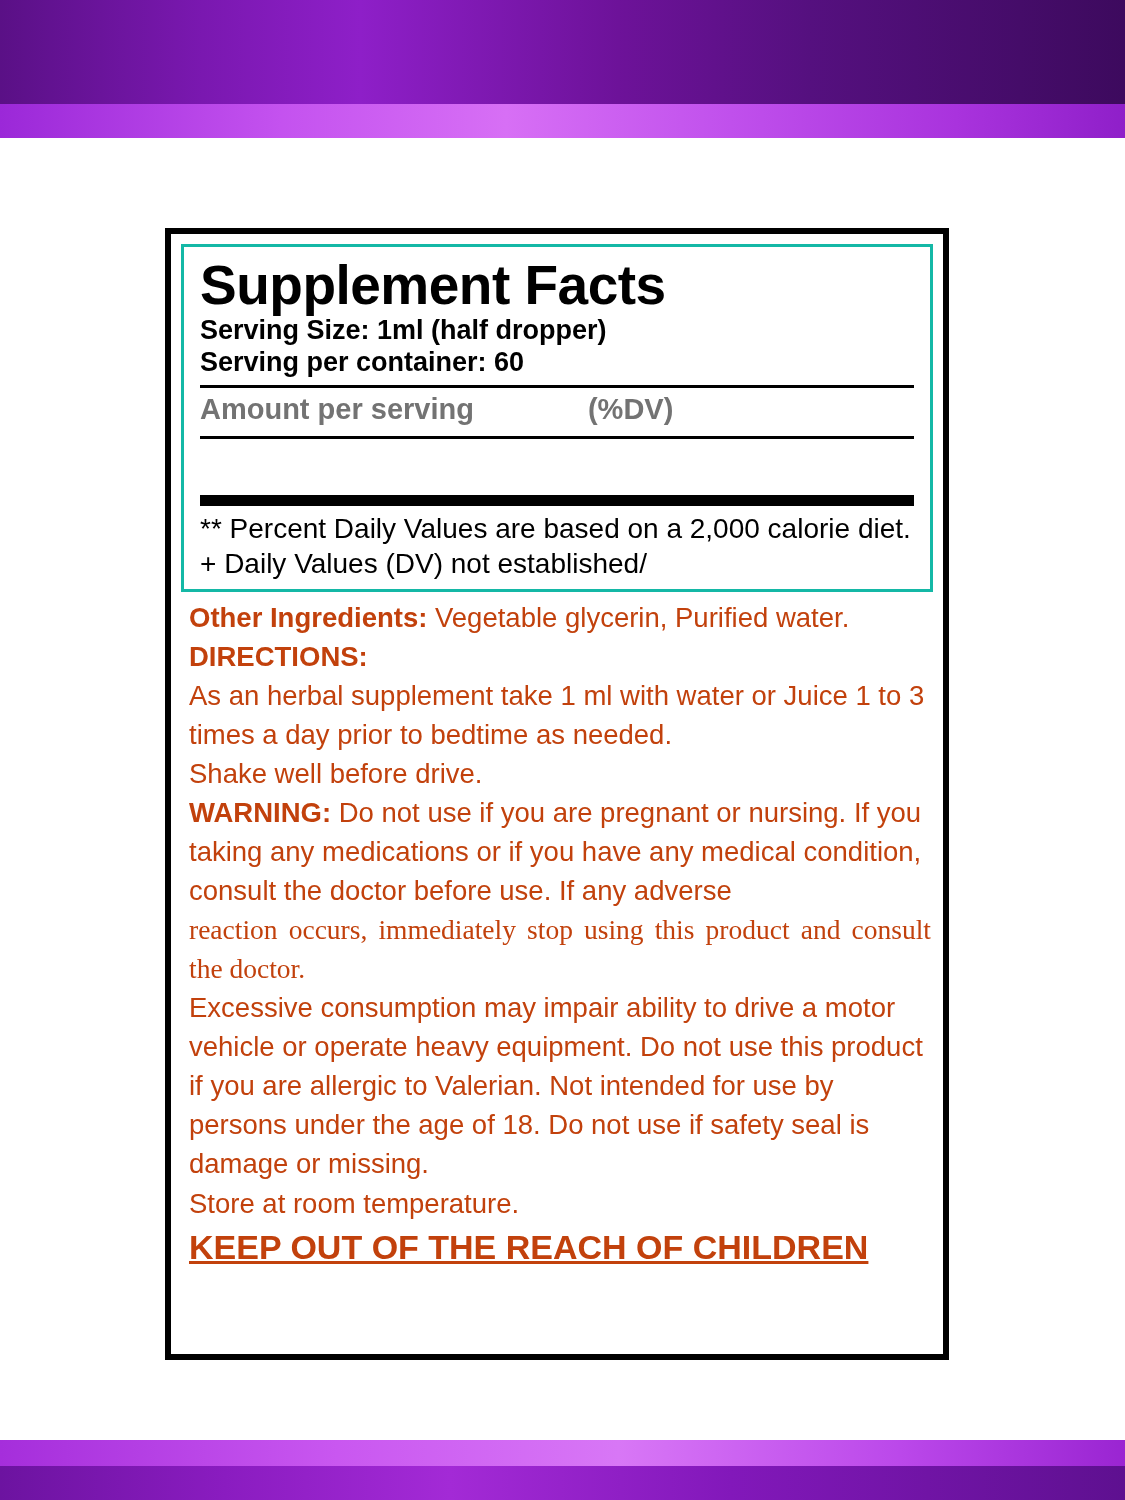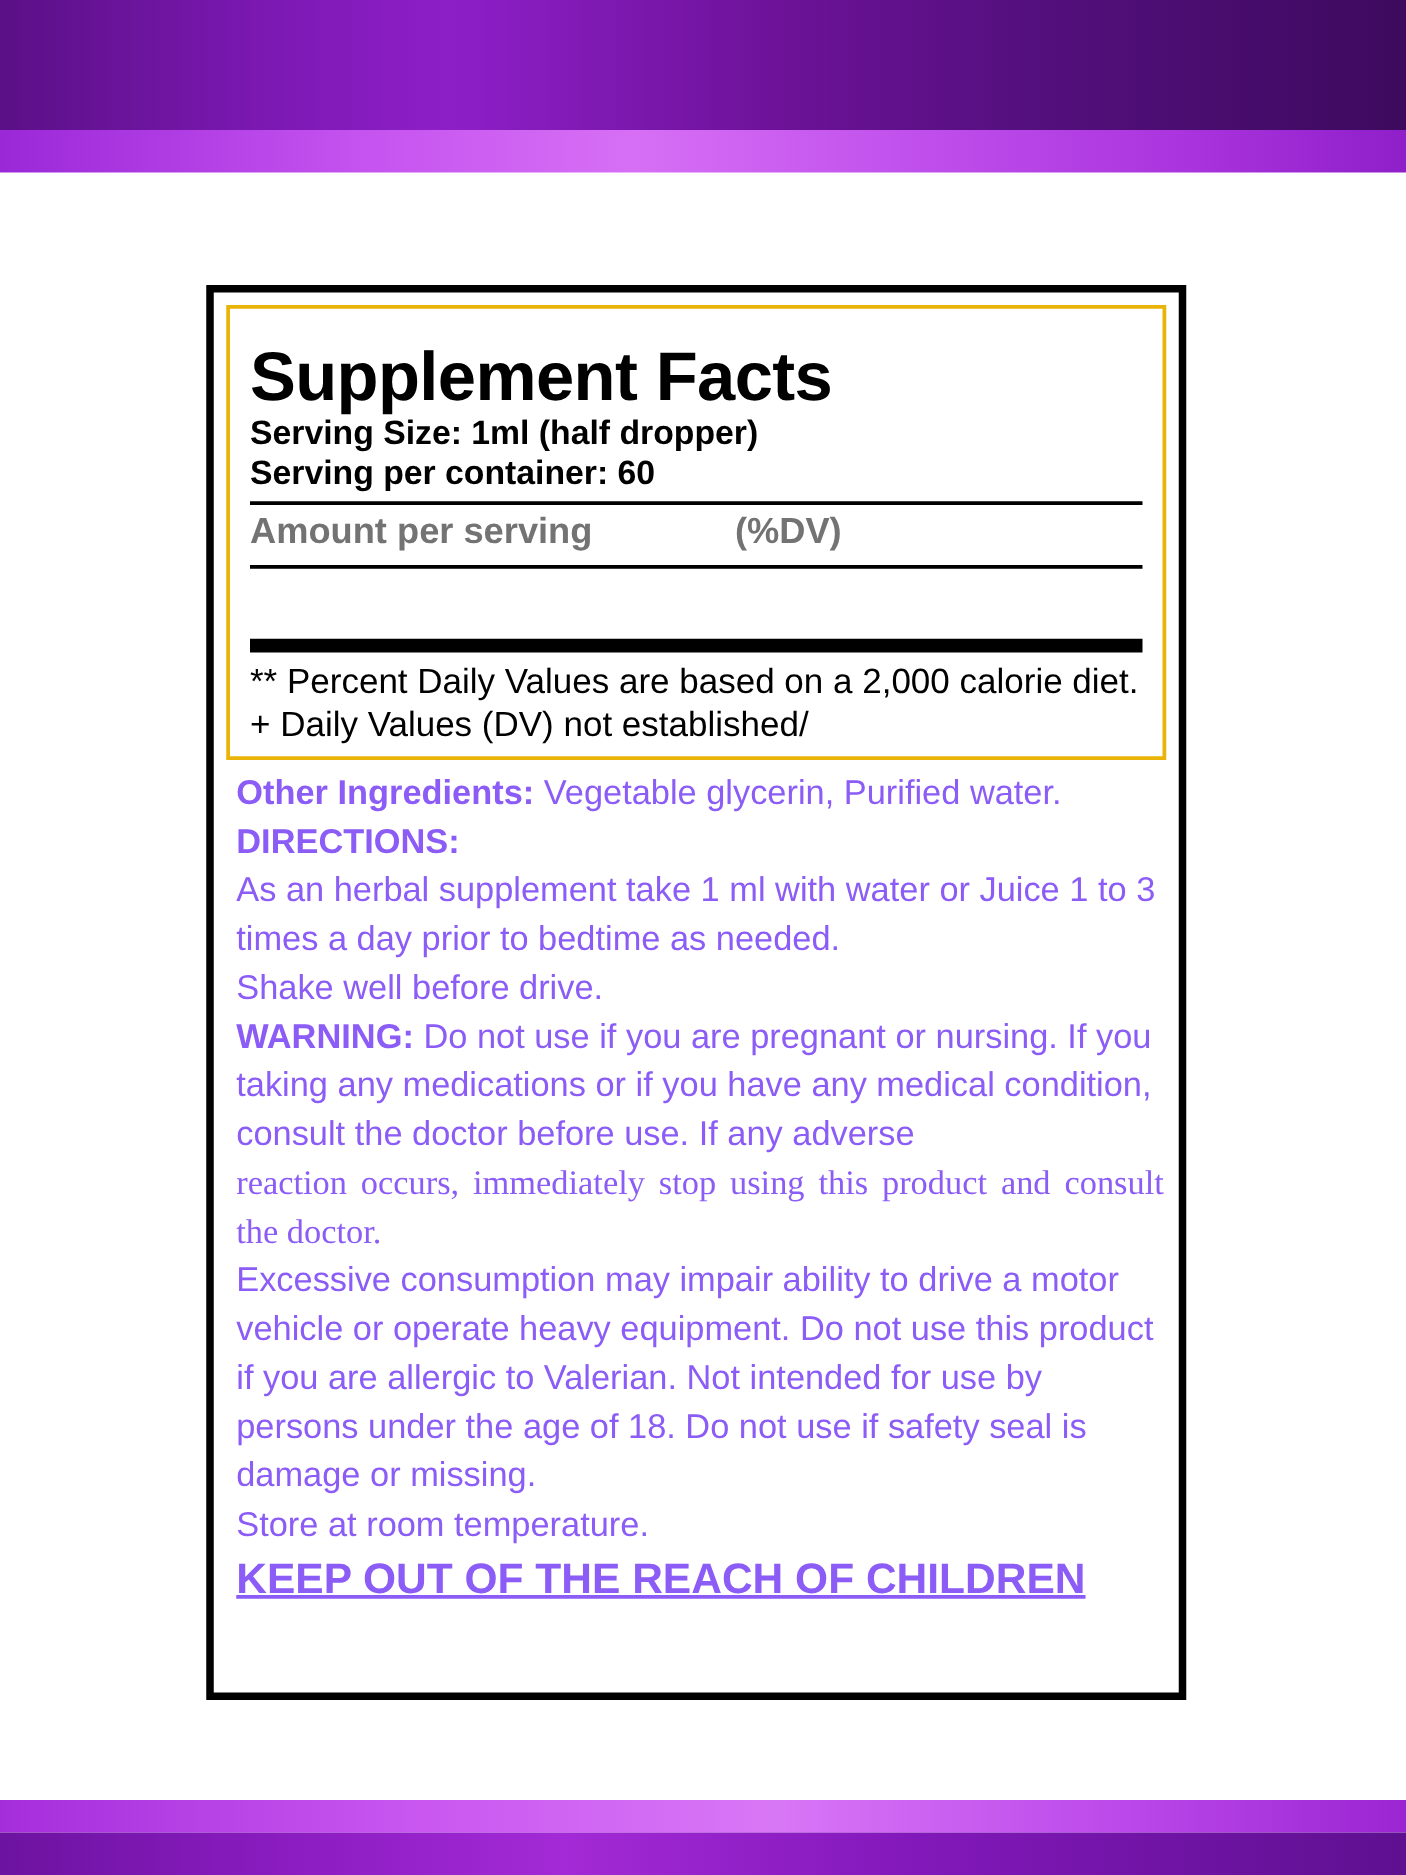--- a/index.html
+++ b/index.html
@@ -71,23 +71,23 @@
     width: 784px;
     height: 1132px;
     border: 6px solid #000;
     background: #fff;
     box-sizing: border-box;
   }
 
   
   .sf-box {
     margin: 10px 10px 0 10px;
-    border: 3px solid #eab308;
+    border: 3px solid #14b8a6;
     box-sizing: border-box;
-    padding: 24px 16px 6px 16px;
+    padding: 8px 16px 6px 16px;
   }
   .sf-title {
     font-size: 55px;
     font-weight: bold;
     line-height: 1.02;
     letter-spacing: -0.5px;
     color: #000;
     margin: 2px 0 2px 0;
   }
   .sf-serving {
@@ -131,21 +131,21 @@
     color: #000;
     padding-top: 5px;
     padding-bottom: 2px;
   }
 
   
   .body-block {
     padding: 6px 12px 0 18px;
     font-size: 27.5px;
     line-height: 1.42;
-    color: #8b5cf6;
+    color: #c2410c;
   }
   .body-block p {
     margin: 0;
   }
   .body-block .b { font-weight: bold; }
   .justify { text-align: justify; font-family: Liberation Serif, serif; }
   .kor {
     font-weight: bold;
     font-size: 34px;
     margin-top: 0;

